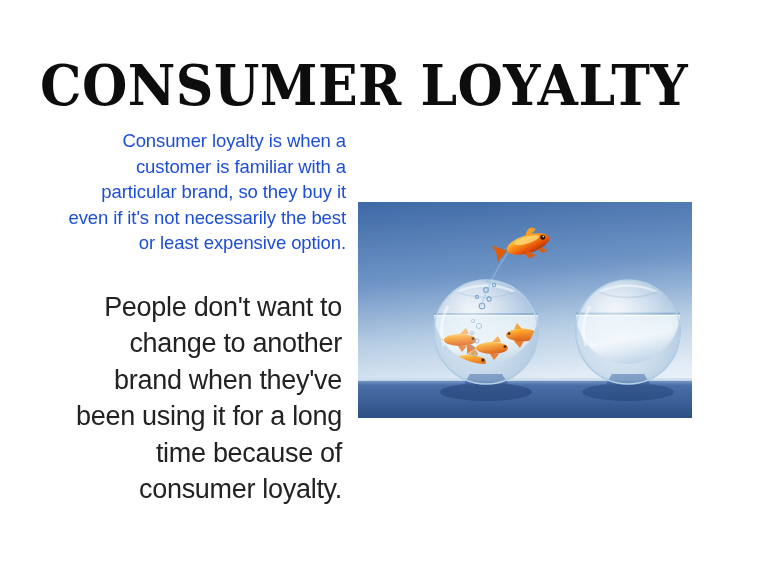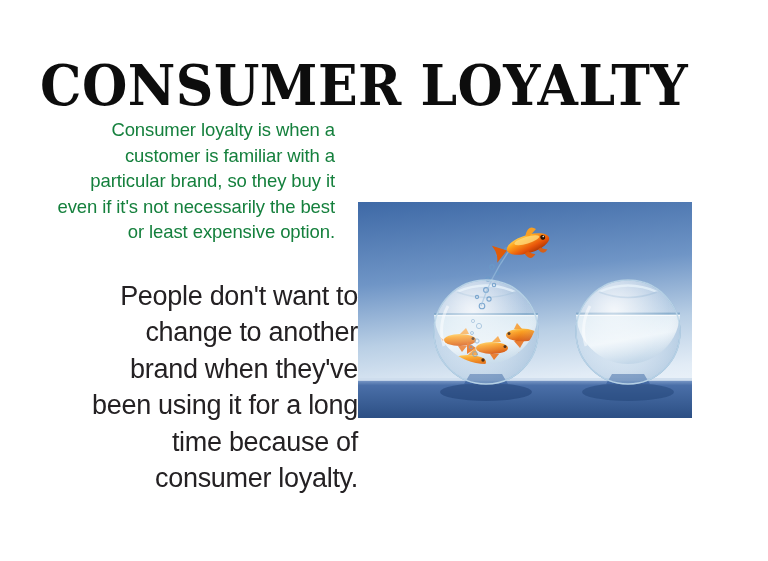--- a/index.html
+++ b/index.html
@@ -41,31 +41,31 @@
 
   
   .body-col {
     position: absolute;
     left: 42px;
     top: 112px;
     width: 300px;
   }
 
   .para-intro {
-    margin: 5px;
+    margin: 16px;
     font-family: "Liberation Sans", sans-serif;
     font-size: 18.5px;
     line-height: 25.5px;
-    color: #15803d;
+    color: #1d4ed8;
     letter-spacing: -0.1px;
     width: 288px;
   }
 
   .para-emphasis {
-    margin: 16px;
+    margin: 0;
     padding-left: 24px;
     padding-top: 17px;
     font-family: "Liberation Sans", sans-serif;
     font-size: 27px;
     line-height: 36.5px;
     color: #242123;
     letter-spacing: -0.3px;
     width: 276px;
   }
 

